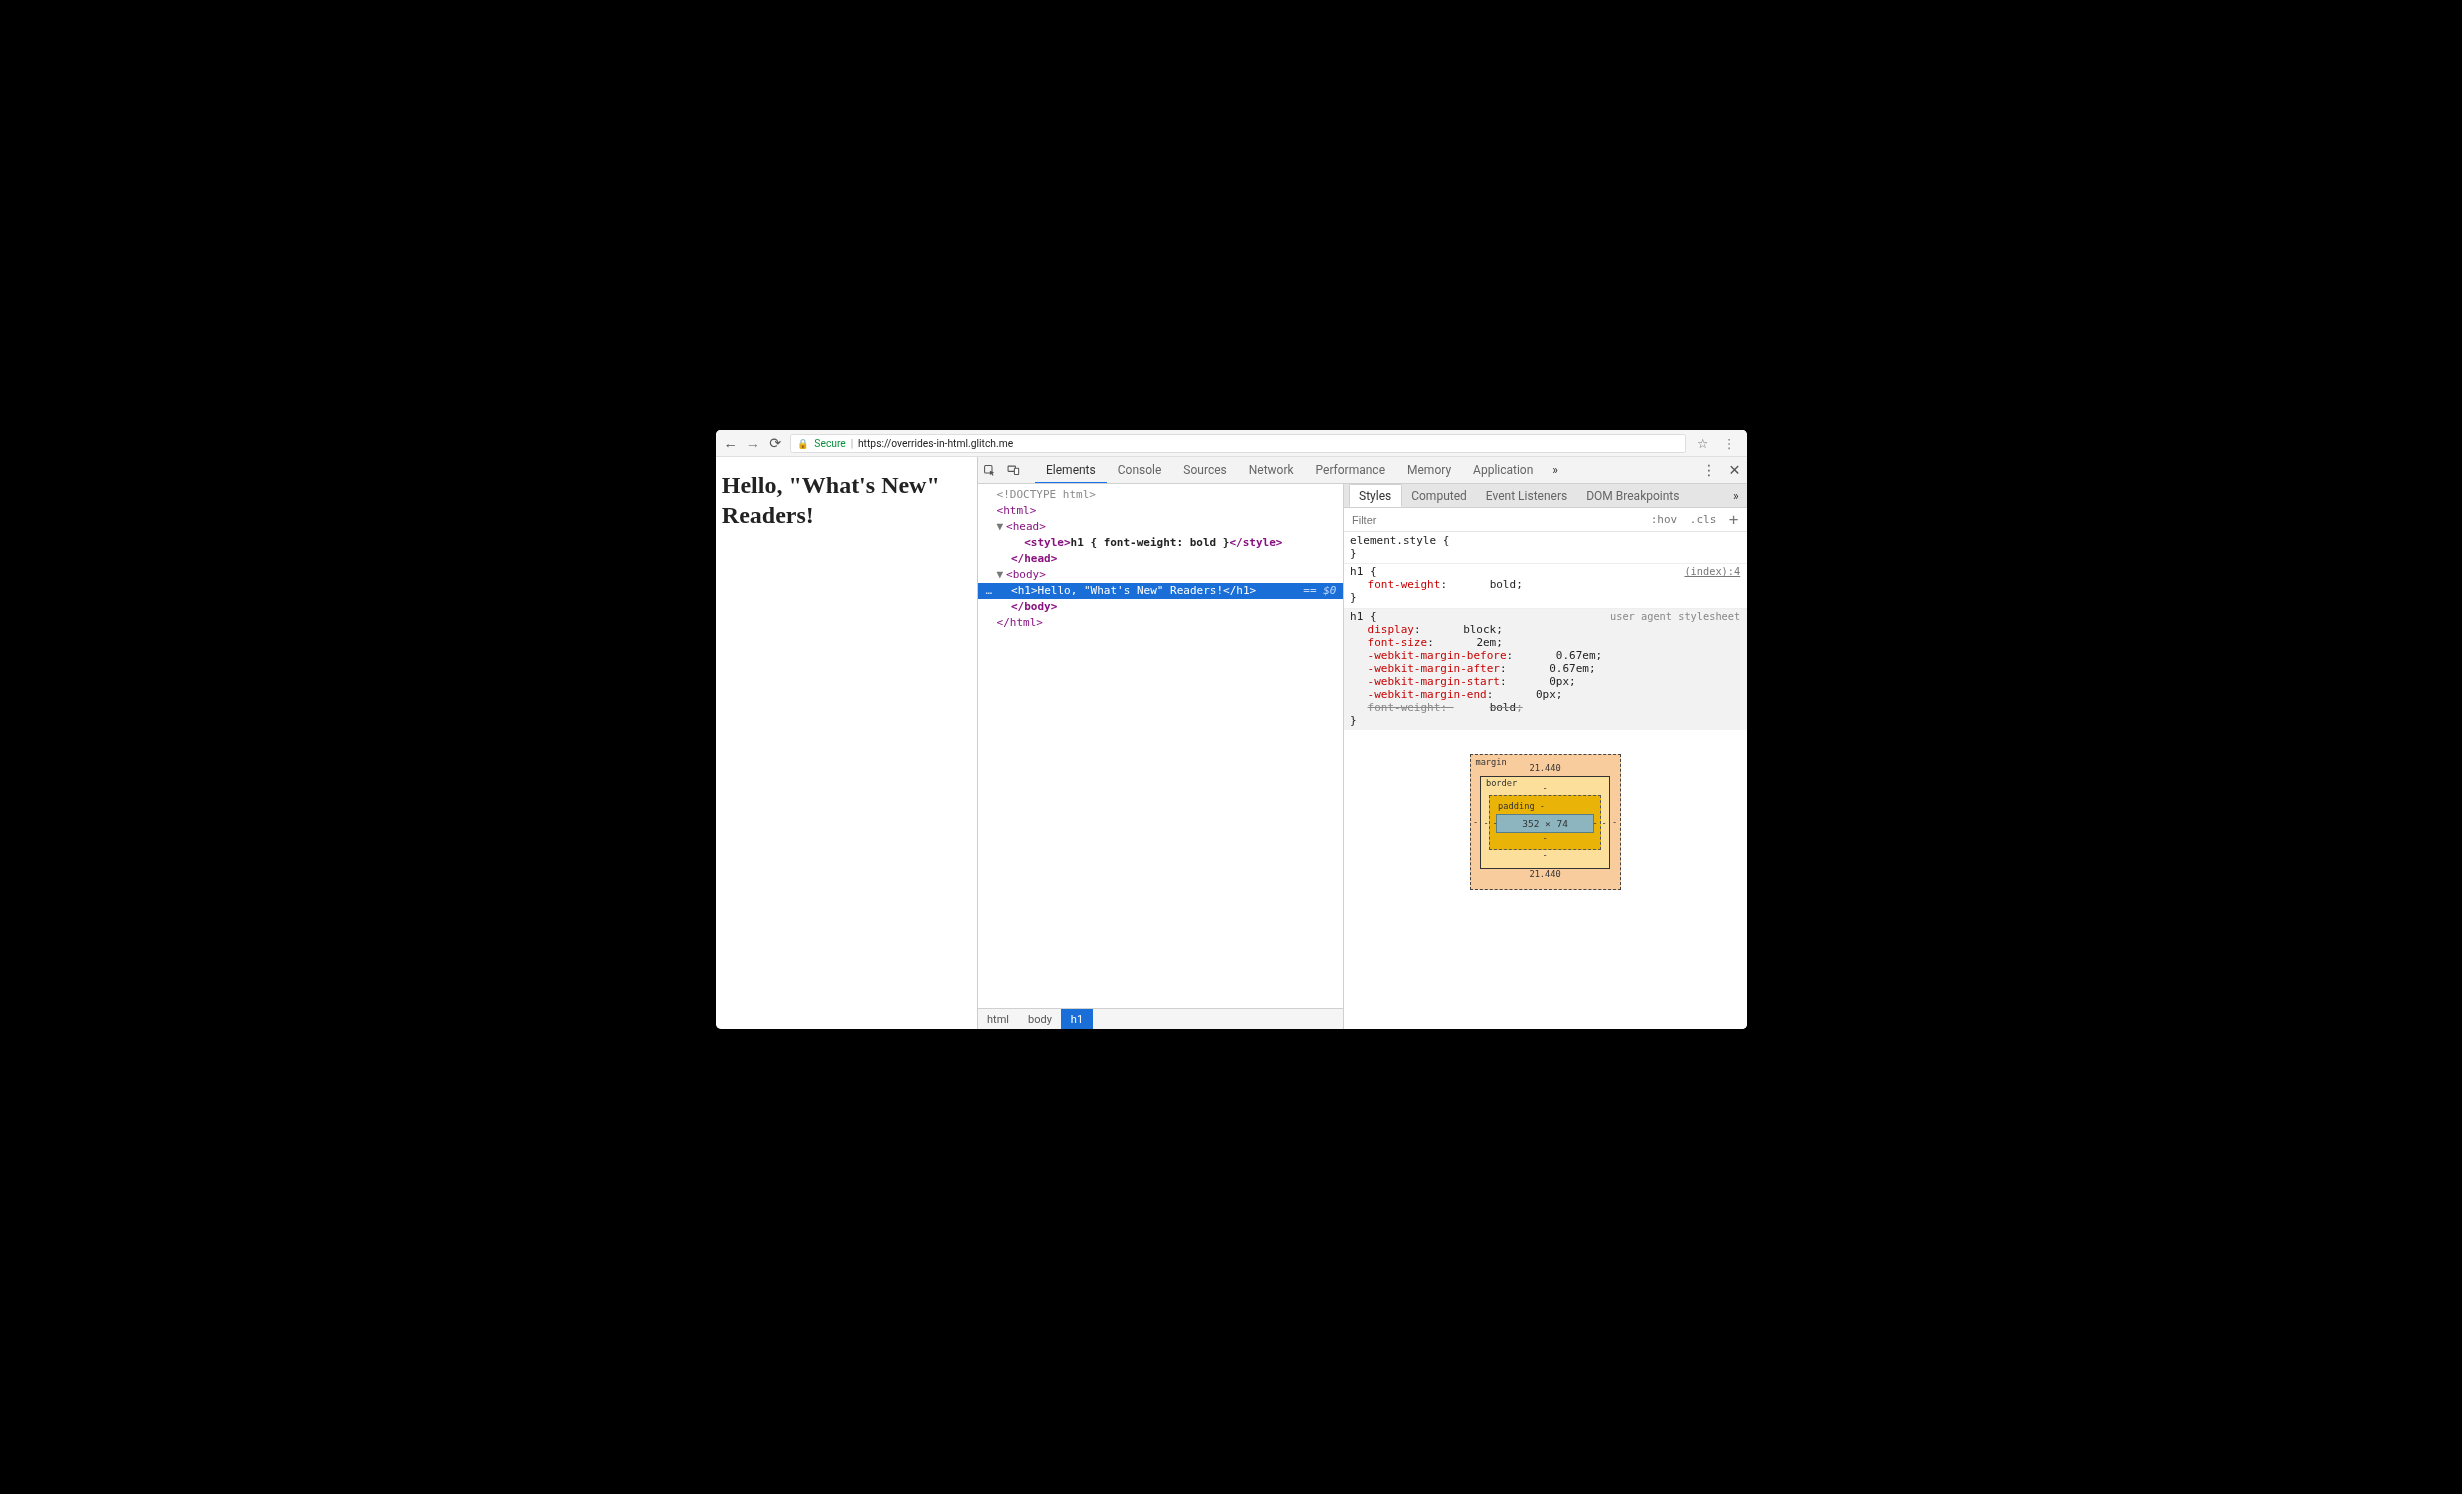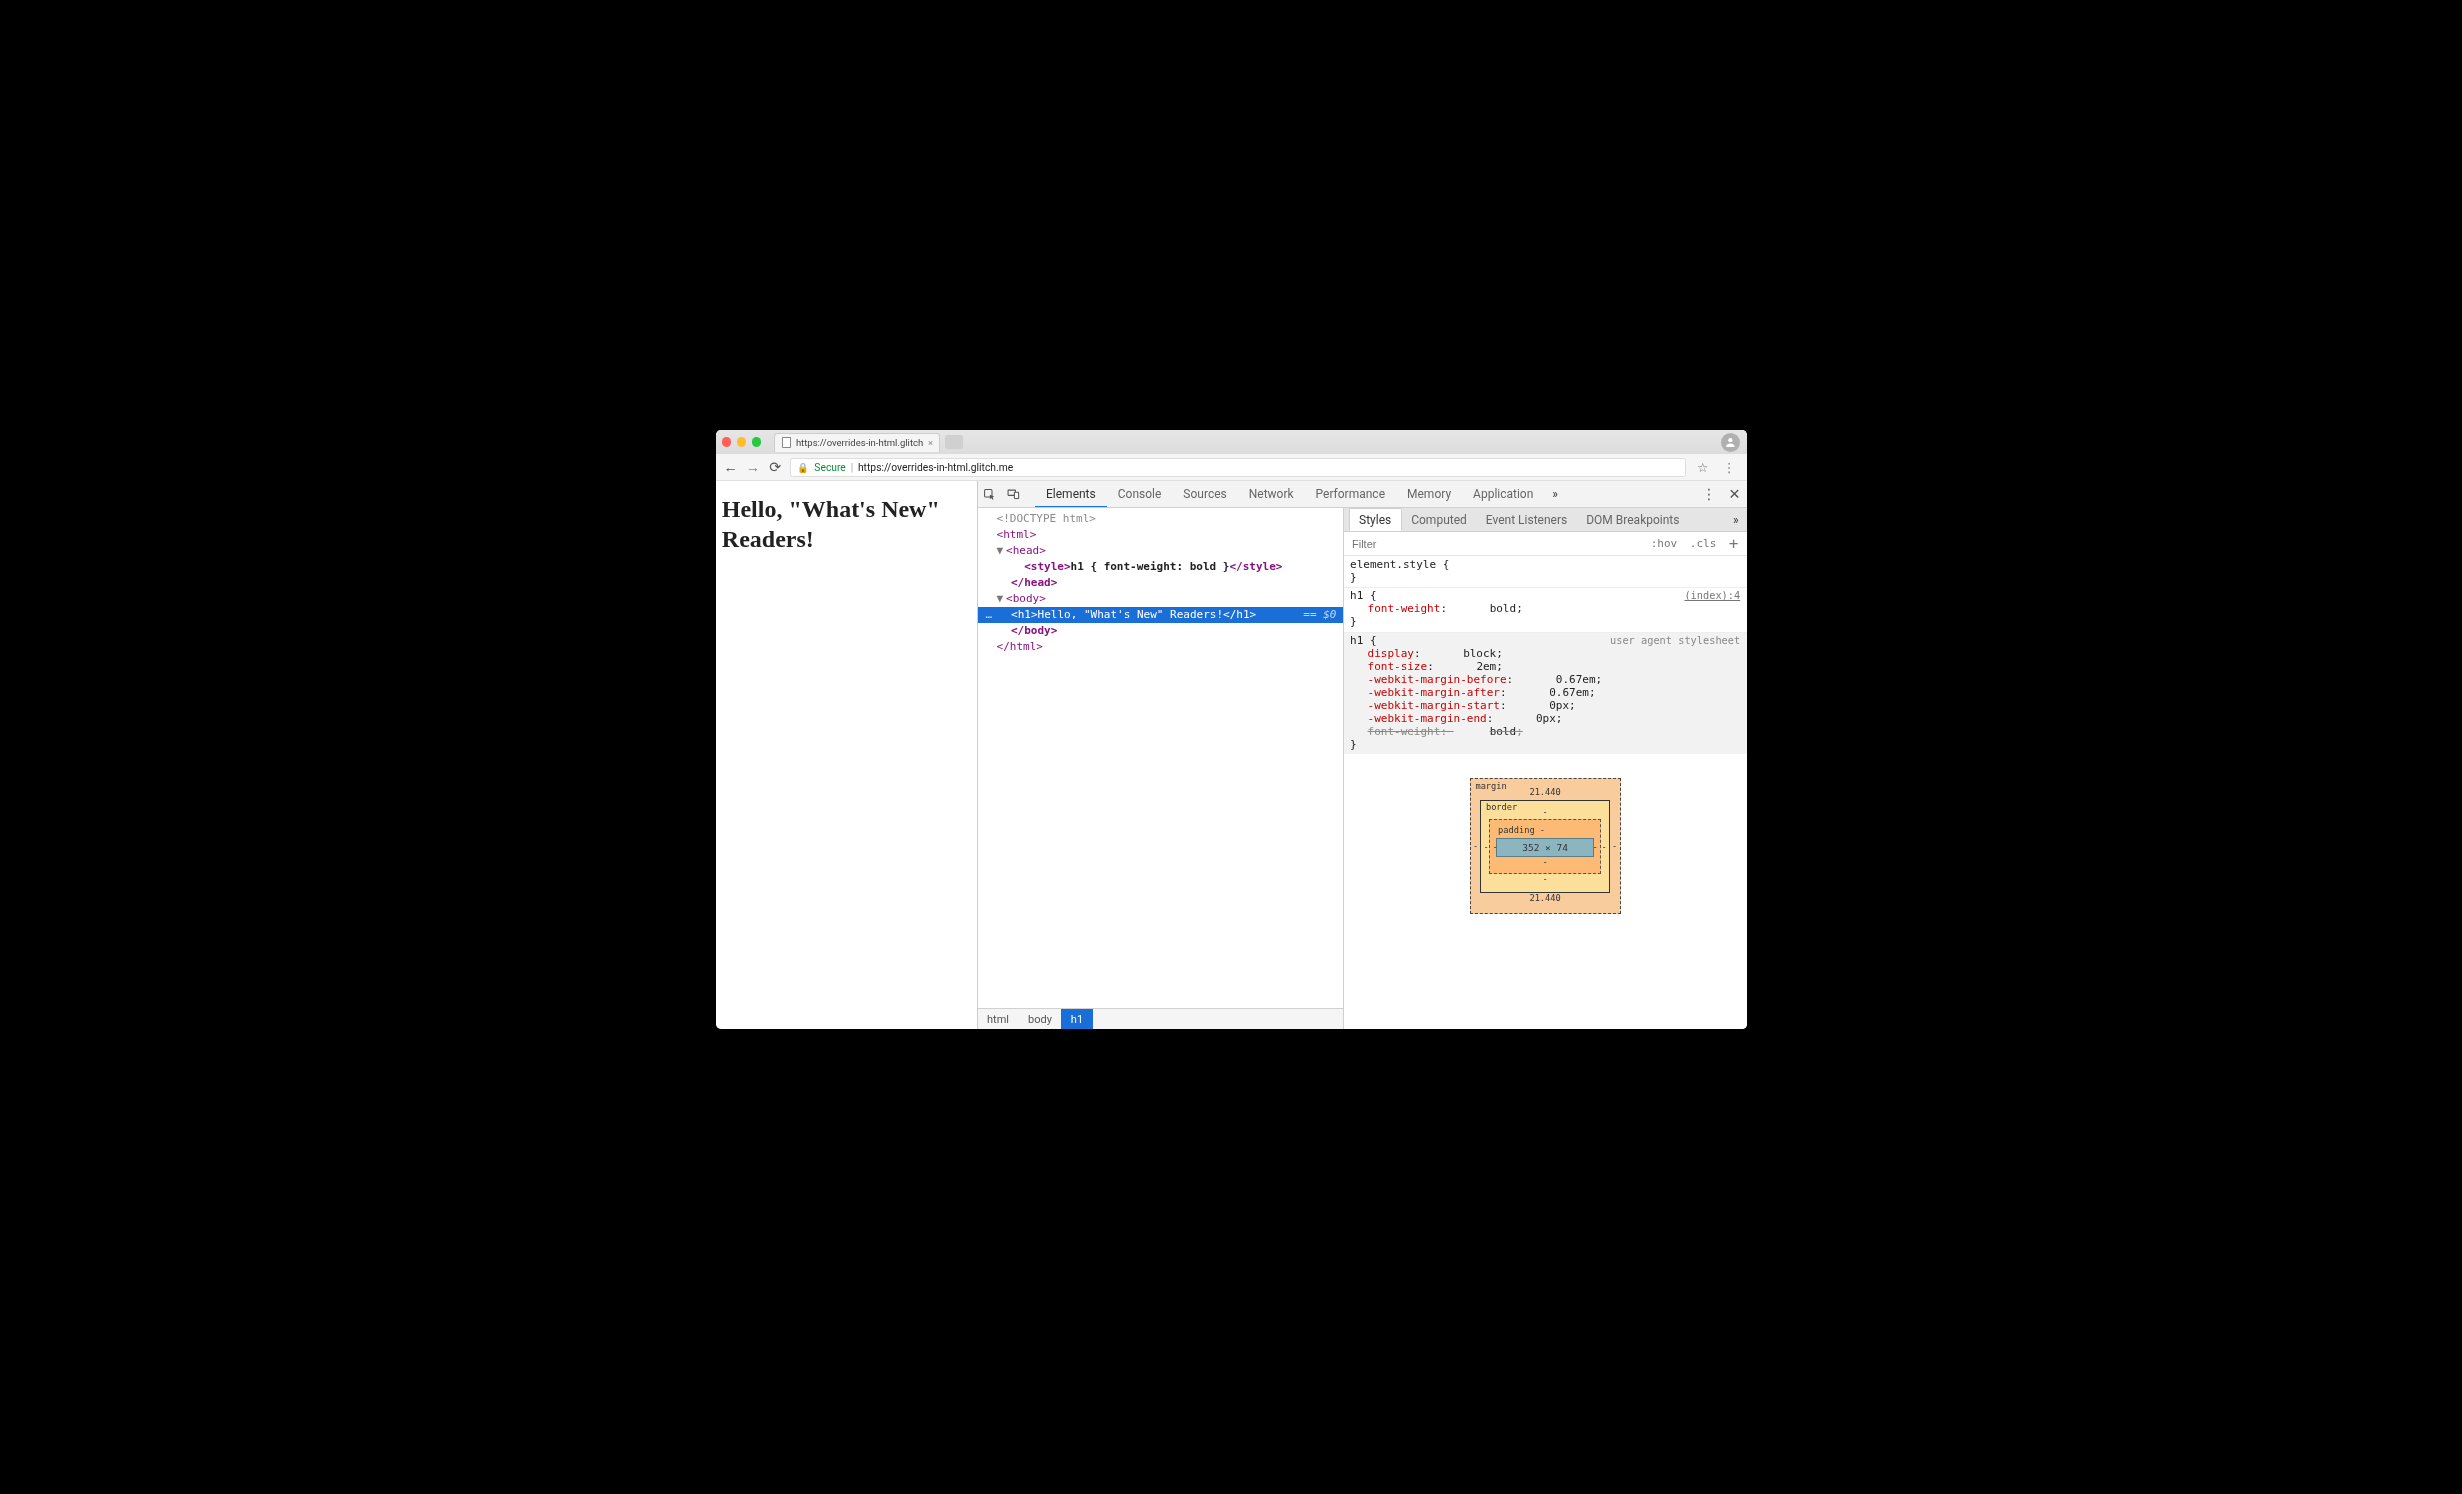--- a/index.html
+++ b/index.html
@@ -155,51 +155,32 @@
   .bm-margin {
     width: 151px; padding: 8px 9.5px 9.5px 9.5px;
     background:#f9cc9d; border:0.8px dashed #444; position:relative;
     font-size:9.5px; color:#333; text-align:center;
   }
   .bm-label { position:absolute; left:4.8px; font-size:8.7px; text-align:left;}
   .bm-margin > .bm-label { top:2px; }
   .bm-top, .bm-bottom { font-size:8.7px; }
   .bm-border { margin: 2.4px auto 0 auto; background:#fddf9c; border:0.8px solid #333; padding:6.3px 8px 8px 8px; position:relative;}
   .bm-border > .bm-label { top:1.6px; }
-  .bm-padding { margin: 2.4px auto 0 auto; background:#fdba74; border:0.8px dashed #555; padding:4.8px 6.3px 6.3px 6.3px; position:relative;}
+  .bm-padding { margin: 2.4px auto 0 auto; background:#eab308; border:0.8px dashed #555; padding:4.8px 6.3px 6.3px 6.3px; position:relative;}
   .bm-content { margin: 2.4px auto 0 auto; background:#8cb5c0; border:0.8px solid #5a7e88; padding:3.2px 8px; font-size:9.5px;}
   .bm-side { position:absolute; top:50%; transform:translateY(-50%); font-size:8.7px;}
   .bm-side.l{left:2.4px;} .bm-side.r{right:2.4px;}
   .dash{color:#333;}
 </style>
 </head>
 <body>
 
 <div class="stage">
   <div class="browser-window">
 
-    <div class="tabstrip">
-      <div class="traffic">
-        <div class="dot red"></div>
-        <div class="dot yellow"></div>
-        <div class="dot green"></div>
-      </div>
-      <div class="tab">
-        <span class="page-icon"></span>
-        <span>https://overrides-in-html.glitch</span>
-        <span class="close-x">×</span>
-      </div>
-      <div class="new-tab-btn"></div>
-      <div class="profile-icon">
-        <svg width="12.7" height="12.7" viewBox="0 0 24 24" fill="#fff">
-            <circle cx="12" cy="8" r="4"></circle>
-            <path d="M4 20c0-4 4-6 8-6s8 2 8 6v1H4v-1z"></path>
-          </svg>
-      </div>
-    </div>
 
     <div class="addressbar-row">
       <span class="nav-btn active">←</span>
       <span class="nav-btn">→</span>
       <span class="nav-btn active">⟳</span>
       <div class="omnibox">
         <span class="lock">🔒</span>
         <span class="secure">Secure</span>
         <span class="url-sep">|</span>
         <span class="url-host">https://overrides-in-html.glitch.me</span>

